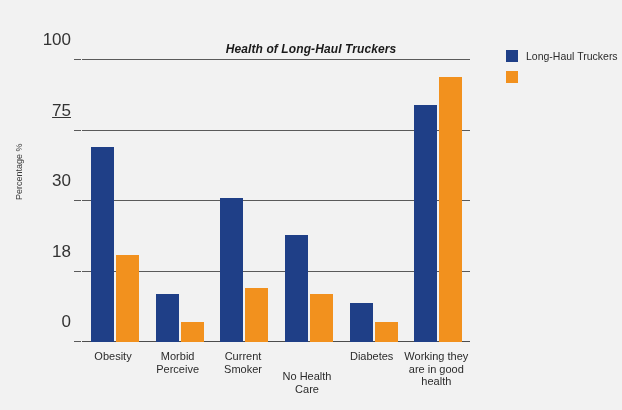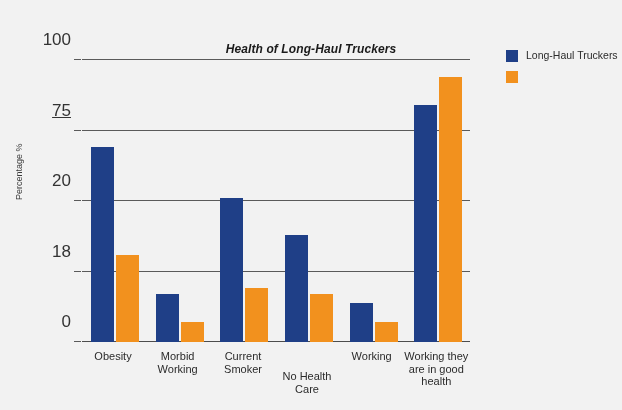--- a/index.html
+++ b/index.html
@@ -115,21 +115,21 @@
 
   
   #legend {
     position: absolute;
     left: 484px;
     top: 49px;
     width: 138px;
   }
   .legend-item {
     display: flex;
-    align-items: center;
+    align-items: flex-end;
     margin-bottom: 8px;
     padding-left: 22px;
   }
   .legend-swatch {
     width: 12px;
     height: 12px;
     flex: 0 0 12px;
     margin-top: 1px;
   }
   .legend-label {
@@ -155,21 +155,21 @@
         <div class="gridline" style="bottom: 141px;"></div>
         <div class="gridline" style="bottom: 211.5px;"></div>
         <div class="gridline" style="bottom: 282px;"></div>
       </div>
     <div id="y-ticks">
         <div class="y-tick-mark" style="bottom: 0px;"></div>
         <div class="y-tick-label" style="bottom: 0px;">0</div>
         <div class="y-tick-mark" style="bottom: 70.5px;"></div>
         <div class="y-tick-label" style="bottom: 70.5px;">18</div>
         <div class="y-tick-mark" style="bottom: 141px;"></div>
-        <div class="y-tick-label" style="bottom: 141px;">20</div>
+        <div class="y-tick-label" style="bottom: 141px;">30</div>
         <div class="y-tick-mark" style="bottom: 211.5px;"></div>
         <div class="y-tick-label" style="bottom: 211.5px; text-decoration: underline;">75</div>
         <div class="y-tick-mark" style="bottom: 282px;"></div>
         <div class="y-tick-label" style="bottom: 282px;">100</div>
       </div>
     <div id="bars">
         <div class="bar-group" style="left: 0px; width: 64.6667px;">
           <div class="bar series-0" title="Long-Haul Truckers — Obesity: 69" style="height: 194.58px; background: rgb(31, 63, 135);"></div>
           <div class="bar series-1" title="National Working Population — Obesity: 31" style="height: 87.42px; background: rgb(242, 145, 30);"></div>
         </div>
@@ -189,24 +189,24 @@
           <div class="bar series-0" title="Long-Haul Truckers — Diabetes: 14" style="height: 39.48px; background: rgb(31, 63, 135);"></div>
           <div class="bar series-1" title="National Working Population — Diabetes: 7" style="height: 19.74px; background: rgb(242, 145, 30);"></div>
         </div>
         <div class="bar-group" style="left: 323.333px; width: 64.6667px;">
           <div class="bar series-0" title="Long-Haul Truckers — Perceive they are in good health: 84" style="height: 236.88px; background: rgb(31, 63, 135);"></div>
           <div class="bar series-1" title="National Working Population — Perceive they are in good health: 94" style="height: 265.08px; background: rgb(242, 145, 30);"></div>
         </div>
       </div>
     <div id="x-labels">
         <div class="x-tick-label" style="left: 0px;">Obesity</div>
-        <div class="x-tick-label" style="left: 64.6667px;">Morbid Working</div>
+        <div class="x-tick-label" style="left: 64.6667px;">Morbid Perceive</div>
         <div class="x-tick-label" style="left: 130px;">Current Smoker</div>
         <div class="x-tick-label" style="left: 194px; margin-top: 20px;">No Health Care</div>
-        <div class="x-tick-label" style="left: 258.667px;">Working</div>
+        <div class="x-tick-label" style="left: 258.667px;">Diabetes</div>
         <div class="x-tick-label" style="left: 323.333px;">Working they are in good health</div>
       </div>
   </div>
 
   <div id="legend">
       <div class="legend-item">
         <span class="legend-swatch" style="background: rgb(31, 63, 135);"></span>
         <span class="legend-label">Long-Haul Truckers</span>
       </div>
       <div class="legend-item">

